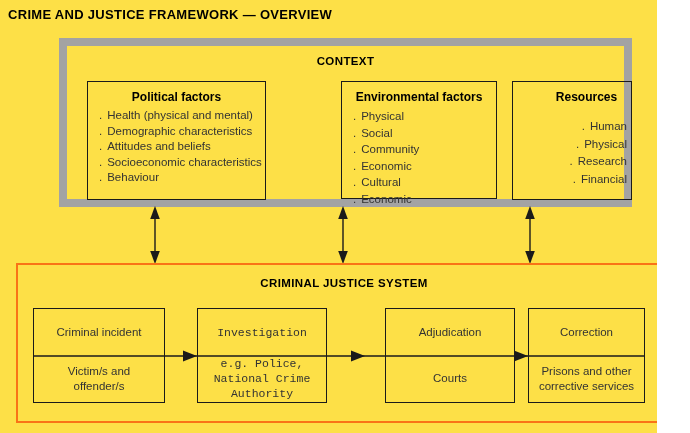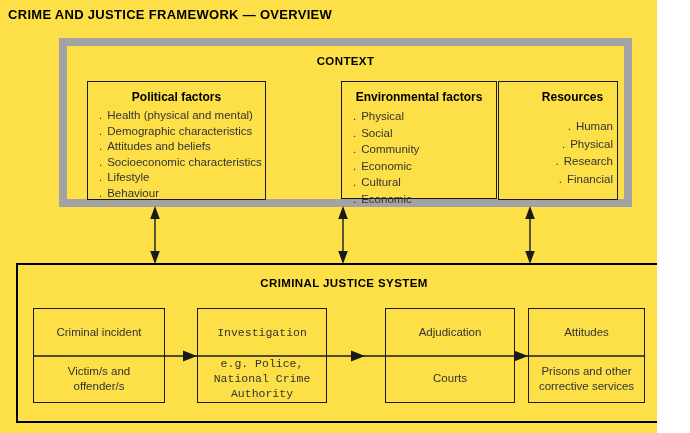--- a/index.html
+++ b/index.html
@@ -26,40 +26,40 @@
     position: absolute;
     left: 59px; top: 38px;
     width: 573px; height: 169px;
     border: 8px solid #a3a3a3;
     box-sizing: border-box;
   }
   .cjs-box {
     position: absolute;
     left: 16px; top: 263px;
     width: 656px; height: 160px;
-    border: 2px solid #000000;
+    border: 2px solid #f97316;
     box-sizing: border-box;
   }
   .box-header {
     text-align: center;
     padding-top: 9px;
     font-size: 11.5px;
     font-weight: bold;
     letter-spacing: 0.4px;
   }
   .cjs-box .box-header { padding-top: 12px; }
   
   .group {
     position: absolute;
     border: 1.5px solid #1a1a1a;
     box-sizing: border-box;
   }
   .g-individual   { left: 20px;  top: 35px; width: 179px; height: 119px; }
   .g-environment  { left: 241px; top: 35px; width: 156px; height: 118px; margin-left: 33px; }
-  .g-resources    { left: 431px; top: 35px; width: 120px; height: 119px; padding-left: 29px; }
+  .g-resources    { left: 445px; top: 35px; width: 120px; height: 119px; padding-left: 29px; }
   .group-title {
     text-align: center;
     margin-top: 8px;
     font-size: 12px;
     font-weight: bold;
   }
   ul.items {
     list-style: none;
     margin: 4px 0 0 0;
     padding: 0 4px 0 11px;
@@ -124,21 +124,20 @@
   <section class="context-box">
     <div class="box-header">CONTEXT</div>
 
     <div class="group g-individual">
       <div class="group-title">Political factors</div>
       <ul class="items">
         <li>Health (physical and mental)</li>
         <li>Demographic characteristics</li>
         <li>Attitudes and beliefs</li>
         <li>Socioeconomic characteristics</li>
-        <li>Lifestyle</li>
         <li>Behaviour</li>
       </ul>
     </div>
 
     <div class="group g-environment">
       <div class="group-title">Environmental factors</div>
       <ul class="items">
         <li>Physical</li>
         <li>Social</li>
         <li>Community</li>
@@ -191,18 +190,18 @@
     </div>
     <div class="stage s-2">
       <div class="stage-top">Investigation</div>
       <div class="stage-bottom">e.g. Police, National Crime Authority</div>
     </div>
     <div class="stage s-3">
       <div class="stage-top">Adjudication</div>
       <div class="stage-bottom">Courts</div>
     </div>
     <div class="stage s-4">
-      <div class="stage-top">Attitudes</div>
+      <div class="stage-top">Correction</div>
       <div class="stage-bottom">Prisons and other corrective services</div>
     </div>
   </section>
 
 </div>
 
 </body></html>

